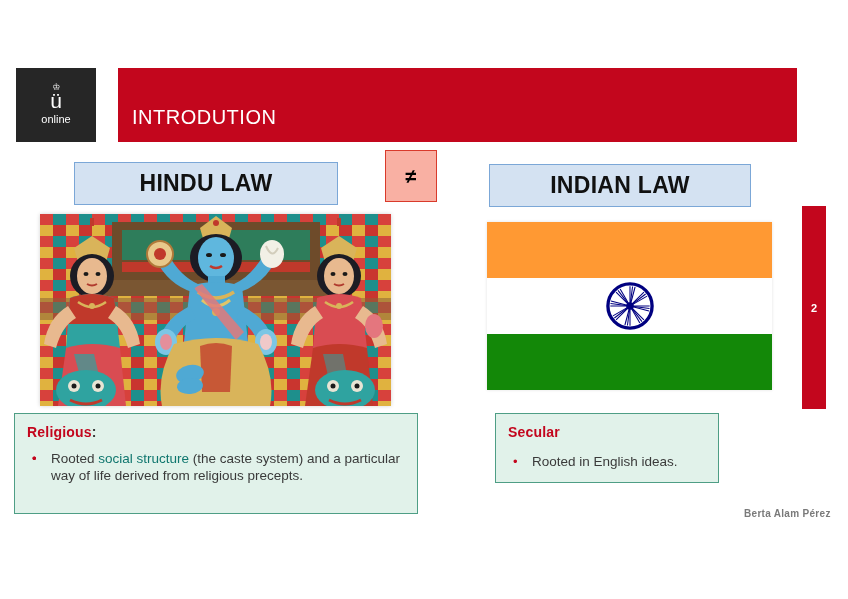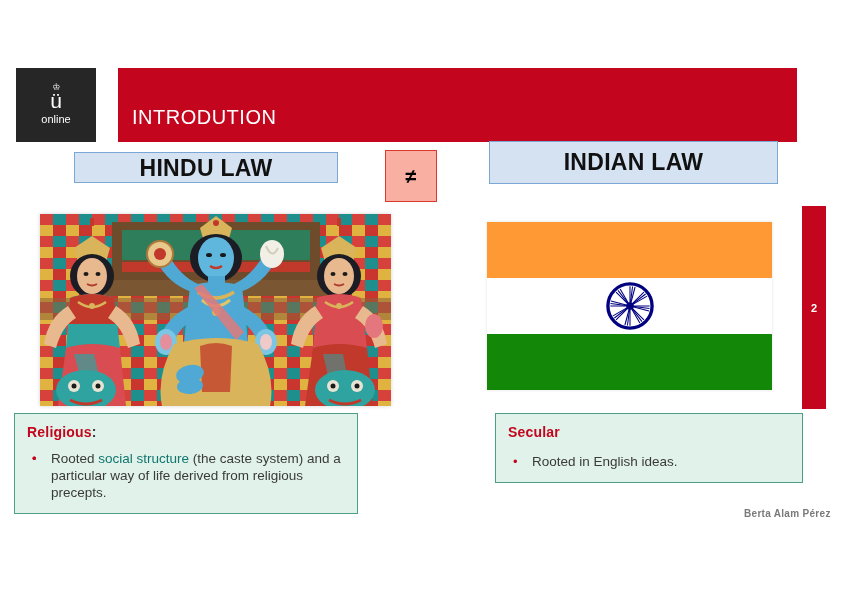--- a/index.html
+++ b/index.html
@@ -78,22 +78,22 @@
     align-items: center;
     justify-content: center;
   }
   .blue-box .label {
     font-size: 23px;
     font-weight: bold;
     color: #111111;
     letter-spacing: 0.3px;
     white-space: nowrap;
   }
-  #box-hindu { left: 74px; top: 152px; width: 264px; height: 31px; align-items: flex-end; }
-  #box-indian { left: 489px; top: 141px; width: 289px; height: 43px; }
+  #box-hindu { left: 74px; top: 162px; width: 264px; height: 43px; }
+  #box-indian { left: 489px; top: 164px; width: 262px; height: 43px; }
 
   .neq-box {
     position: absolute;
     left: 385px; top: 150px;
     width: 52px; height: 52px;
     background: #F9B0A3;
     border: 1.5px solid #D93A2B;
     display: flex;
     align-items: center;
     justify-content: center;
@@ -132,22 +132,22 @@
     width: 48px; height: 48px;
   }
 
   
   .mint-box {
     position: absolute;
     background: #E1F2EA;
     border: 1.5px solid #4E9E85;
     padding: 9px 12px 10px 12px;
   }
-  #panel-hindu  { left: 14px;  top: 413px; width: 344px; height: 101px; }
-  #panel-indian { left: 495px; top: 413px; width: 308px; height: 70px; }
+  #panel-hindu  { left: 14px;  top: 413px; width: 404px; height: 101px; }
+  #panel-indian { left: 495px; top: 413px; width: 224px; height: 70px; }
 
   .panel-heading {
     font-size: 14px;
     font-weight: bold;
     color: #C3061D;
     line-height: 18px;
     letter-spacing: 0.2px;
   }
   .panel-heading .colon { color: #3a3a3a; font-weight: bold; }
 

